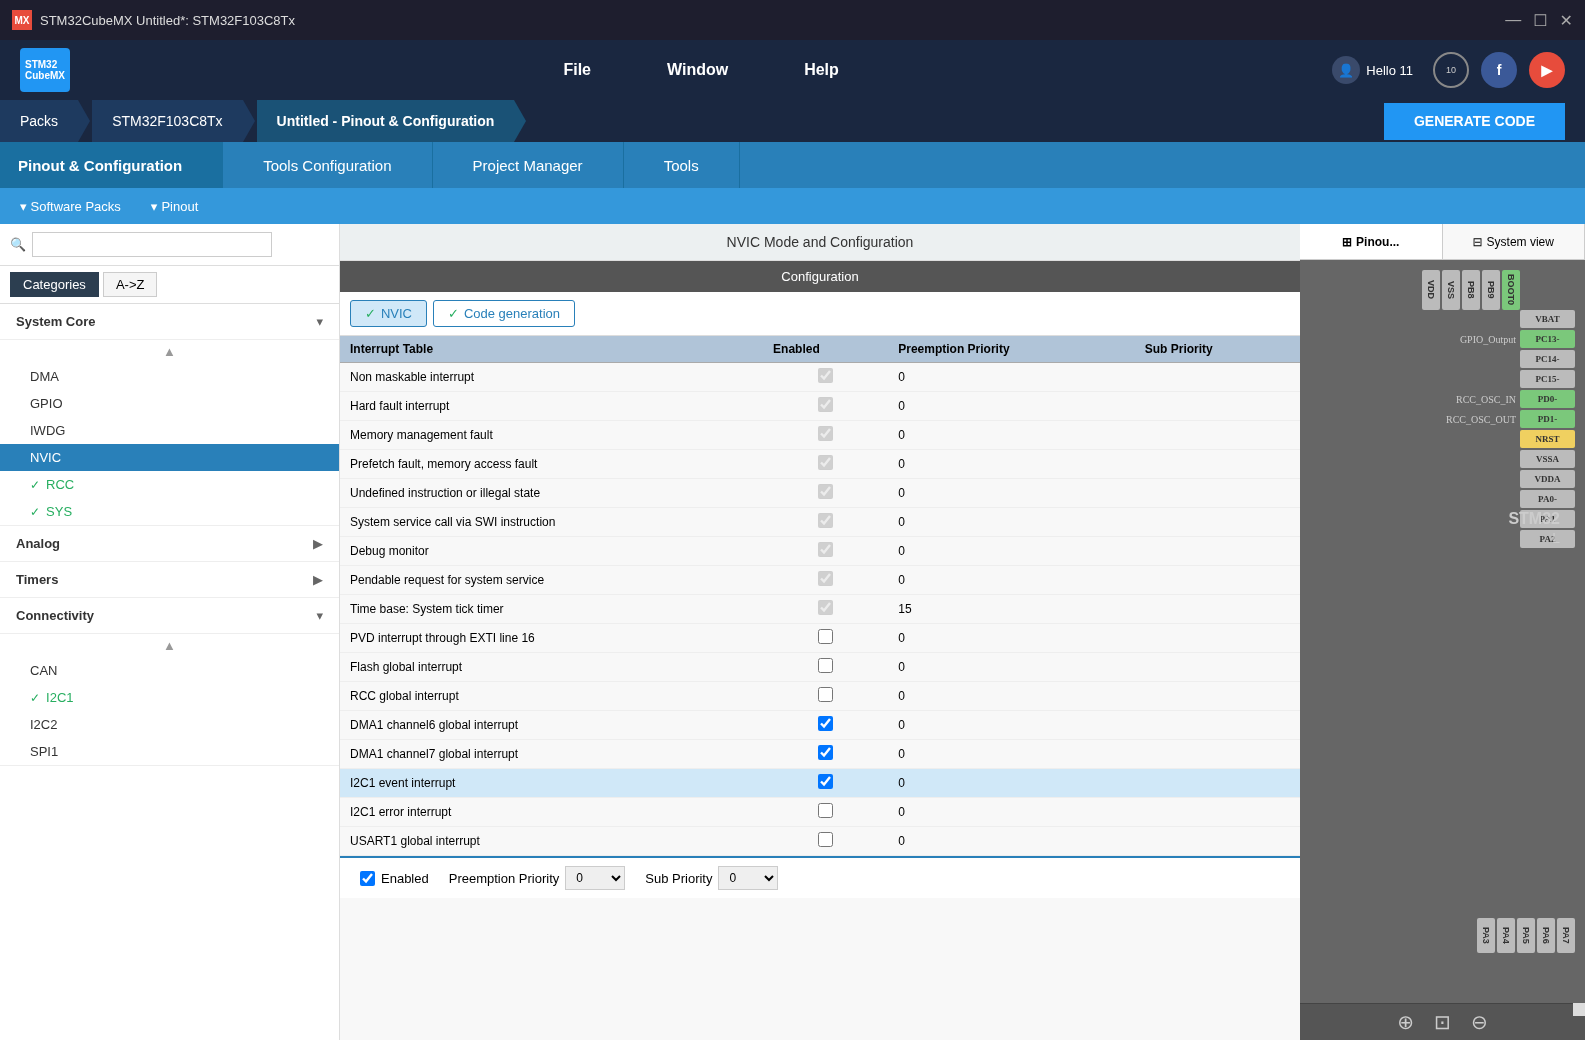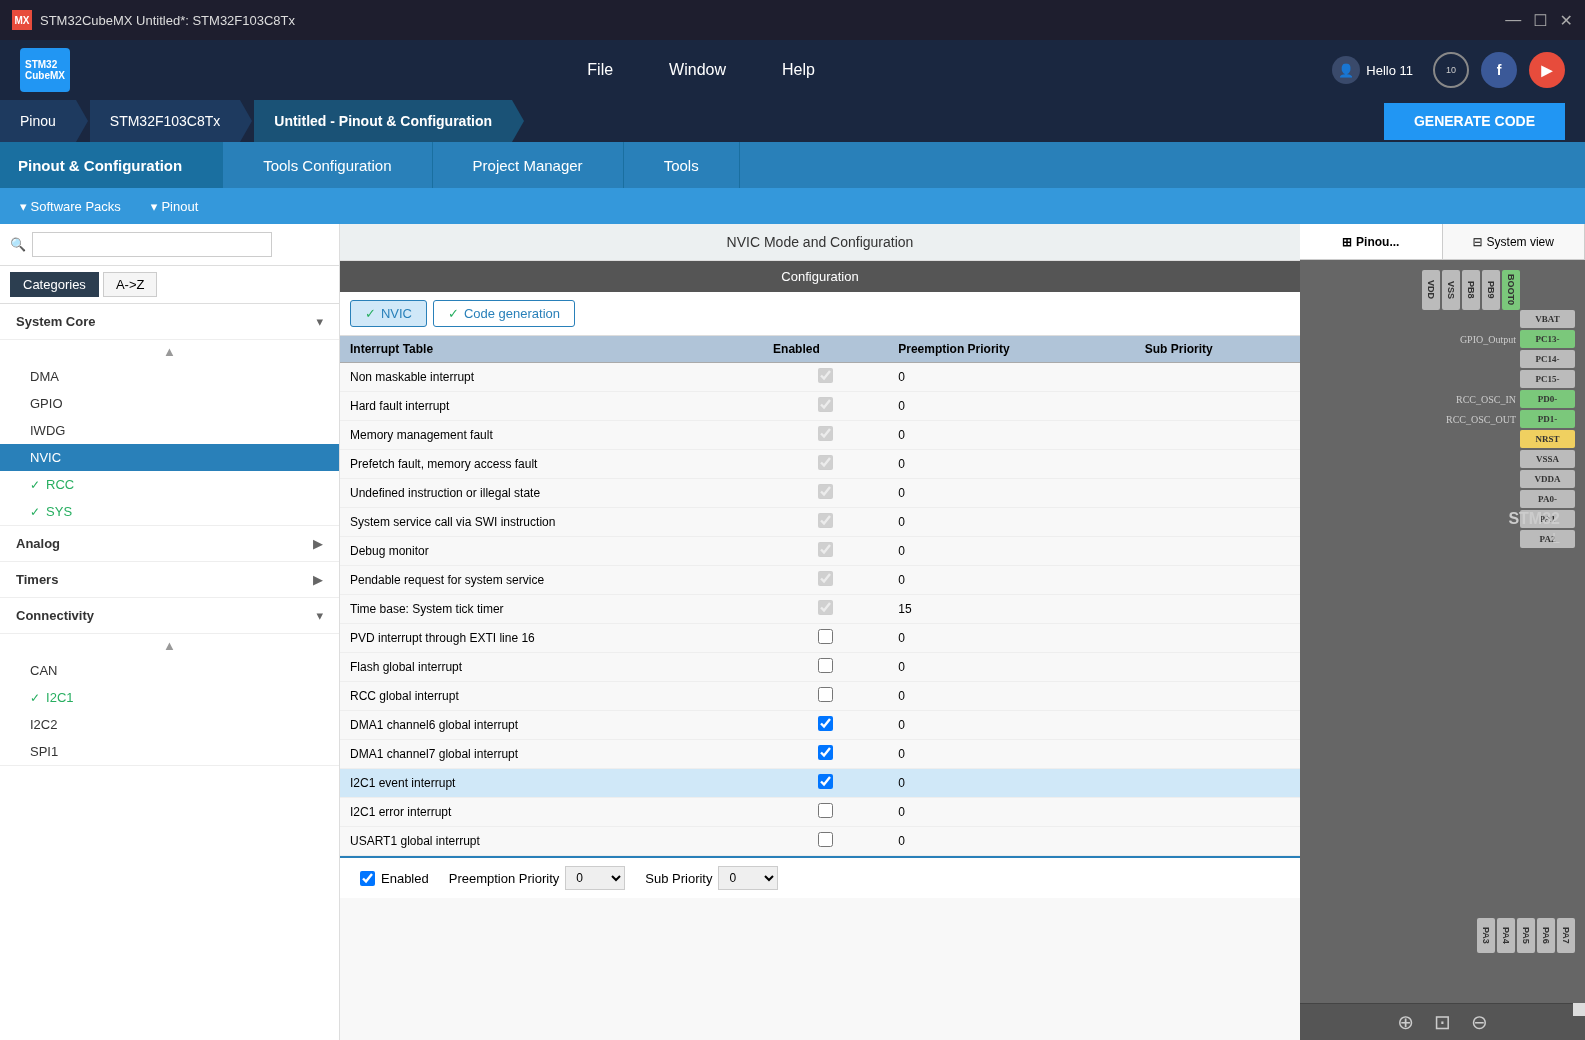--- a/index.html
+++ b/index.html
@@ -25,21 +25,21 @@
     .menu-bar {
       background: #1a2740;
       height: 60px;
       display: flex;
       align-items: center;
       padding: 0 20px;
       gap: 40px;
     }
     .menu-logo { display: flex; align-items: center; gap: 8px; }
     .menu-logo-box { width: 50px; height: 44px; background: #2196f3; display: flex; align-items: center; justify-content: center; color: white; font-size: 10px; font-weight: bold; border-radius: 4px; }
-    .menu-items { display: flex; gap: 56px; flex: 1; justify-content: center; }
+    .menu-items { display: flex; gap: 76px; flex: 1; justify-content: center; font-weight: bold; }
     .menu-item { color: #fff; font-size: 16px; cursor: pointer; }
     .menu-right { display: flex; align-items: center; gap: 20px; }
     .menu-user { color: #fff; display: flex; align-items: center; gap: 6px; }
     .menu-user-icon { width: 28px; height: 28px; background: #3a4a6b; border-radius: 50%; display: flex; align-items: center; justify-content: center; color: #aaa; }
     .menu-social { display: flex; gap: 12px; }
     .social-btn { width: 36px; height: 36px; border-radius: 50%; display: flex; align-items: center; justify-content: center; color: white; font-weight: bold; font-size: 14px; }
     .social-fb { background: #3b5998; }
     .social-yt { background: #e74c3c; }
     .social-medal { width: 36px; height: 36px; border-radius: 50%; border: 2px solid #888; display: flex; align-items: center; justify-content: center; color: #ccc; font-size: 10px; }
 
@@ -454,21 +454,21 @@
         <span style="font-size:9px;">10</span>
       </div>
       <div class="social-btn social-fb">f</div>
       <div class="social-btn social-yt">▶</div>
     </div>
   </div>
 </div>
 
 <div class="breadcrumb">
   <div class="breadcrumb-item">
-    <span>Pinou</span>
+    <span>Packs</span>
   </div>
   <div class="breadcrumb-item" style="margin-left:14px;">
     <span>STM32F103C8Tx</span>
   </div>
   <div class="breadcrumb-item active" style="margin-left:14px;">
     <span>Untitled - Pinout &amp; Configuration</span>
   </div>
   <div class="breadcrumb-spacer"></div>
   <button class="generate-btn">GENERATE CODE</button>
 </div>

